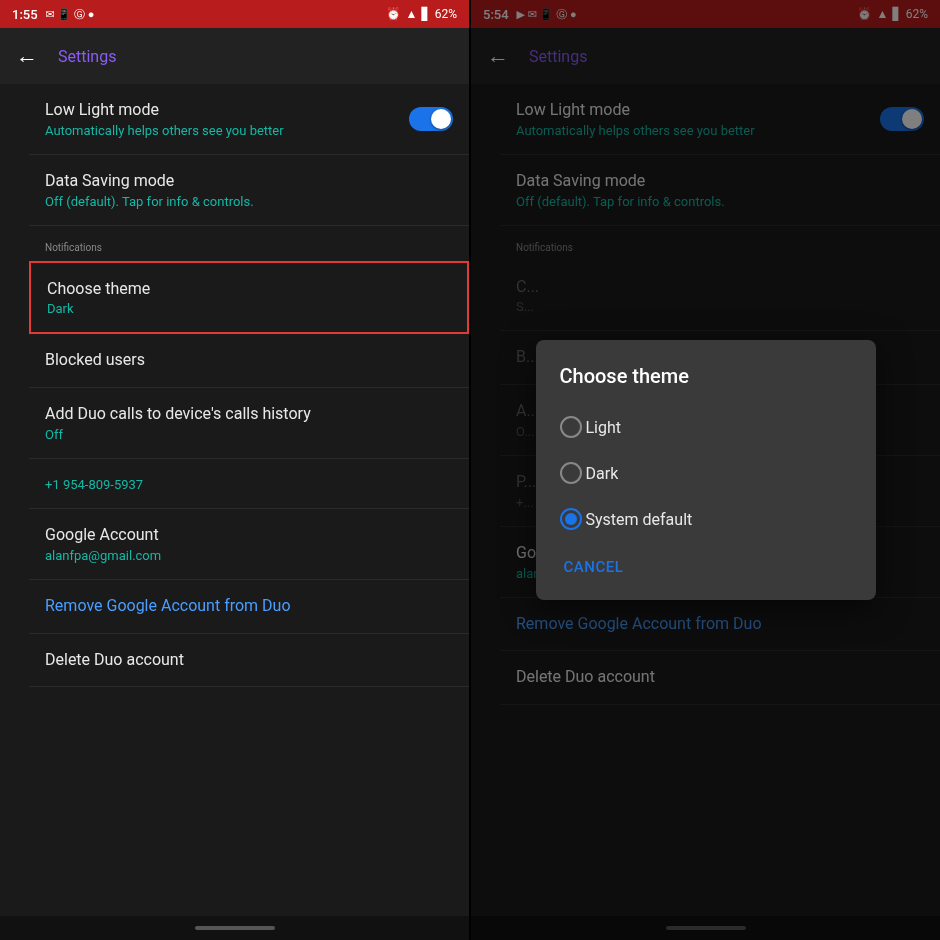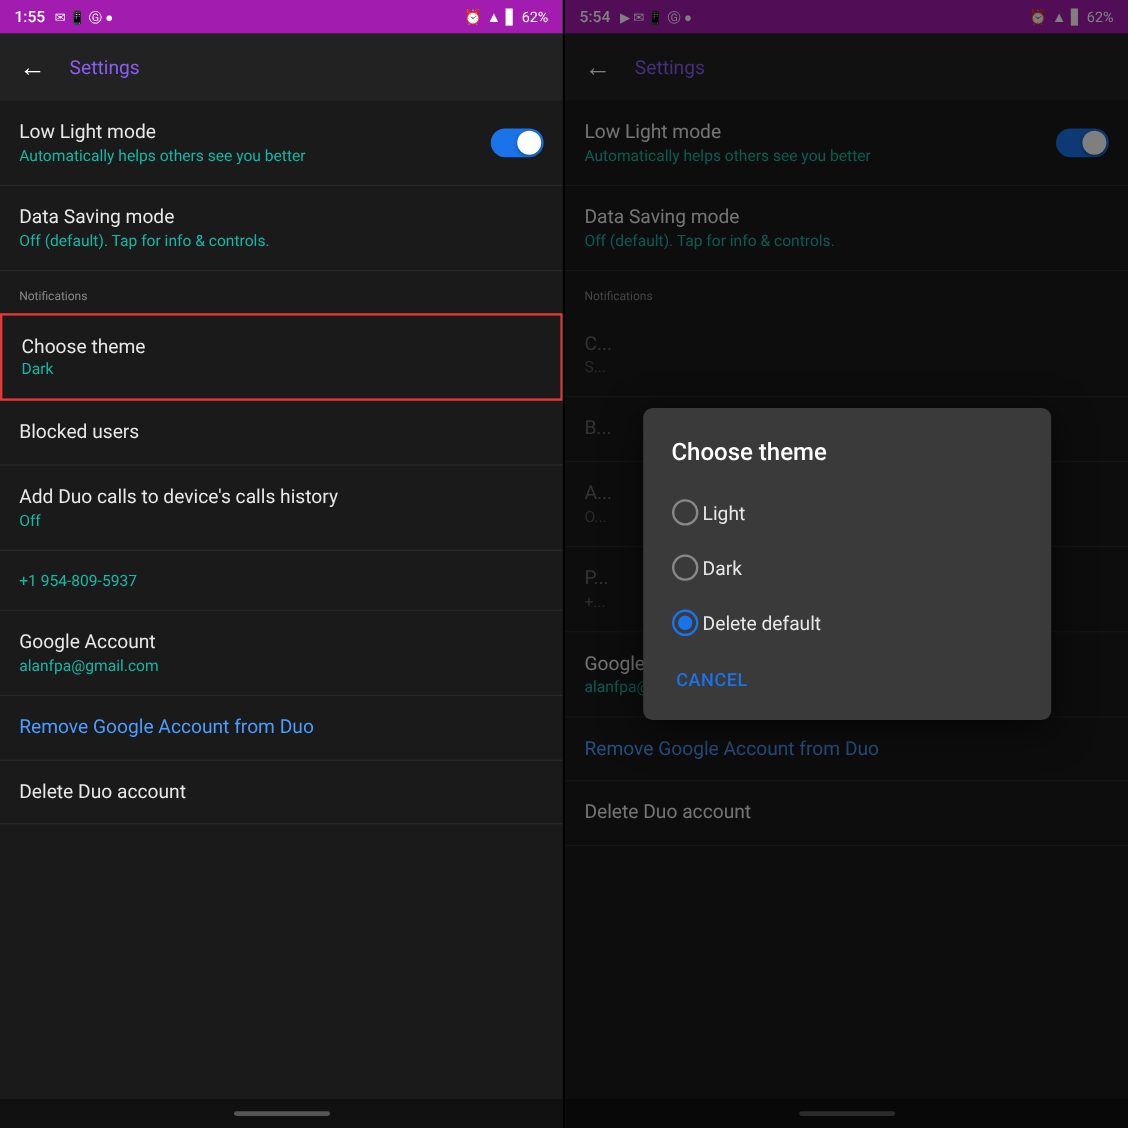--- a/index.html
+++ b/index.html
@@ -19,21 +19,21 @@
       background: #1a1a1a;
       display: flex;
       flex-direction: column;
       position: relative;
       overflow: hidden;
     }
 
     
     .status-bar {
       height: 28px;
-      background: #a21caf;
+      background: #b91c1c;
       display: flex;
       align-items: center;
       justify-content: space-between;
       padding: 0 12px;
       flex-shrink: 0;
     }
     .status-bar-left {
       display: flex;
       align-items: center;
       gap: 4px;
@@ -68,20 +68,21 @@
       color: #8b5cf6;
       font-size: 16px;
       font-weight: 400;
     }
 
     
     .settings-list {
       flex: 1;
       overflow-y: auto;
       background: #1a1a1a;
+      margin-left: 29px;
     }
     .settings-list::-webkit-scrollbar { display: none; }
 
     .settings-item {
       padding: 16px 16px;
       border-bottom: 1px solid #2a2a2a;
       display: flex;
       align-items: center;
       justify-content: space-between;
       cursor: pointer;
@@ -415,21 +416,21 @@
       <div class="dialog-option">
         <div class="radio-outer">
         </div>
         <span class="dialog-option-label">Dark</span>
       </div>
 
       <div class="dialog-option">
         <div class="radio-outer selected">
           <div class="radio-inner"></div>
         </div>
-        <span class="dialog-option-label">Delete default</span>
+        <span class="dialog-option-label">System default</span>
       </div>
 
       <div class="dialog-actions">
         <div class="dialog-cancel-btn">Cancel</div>
       </div>
     </div>
   </div>
 
   <div class="bottom-bar">
     <div class="home-indicator"></div>

